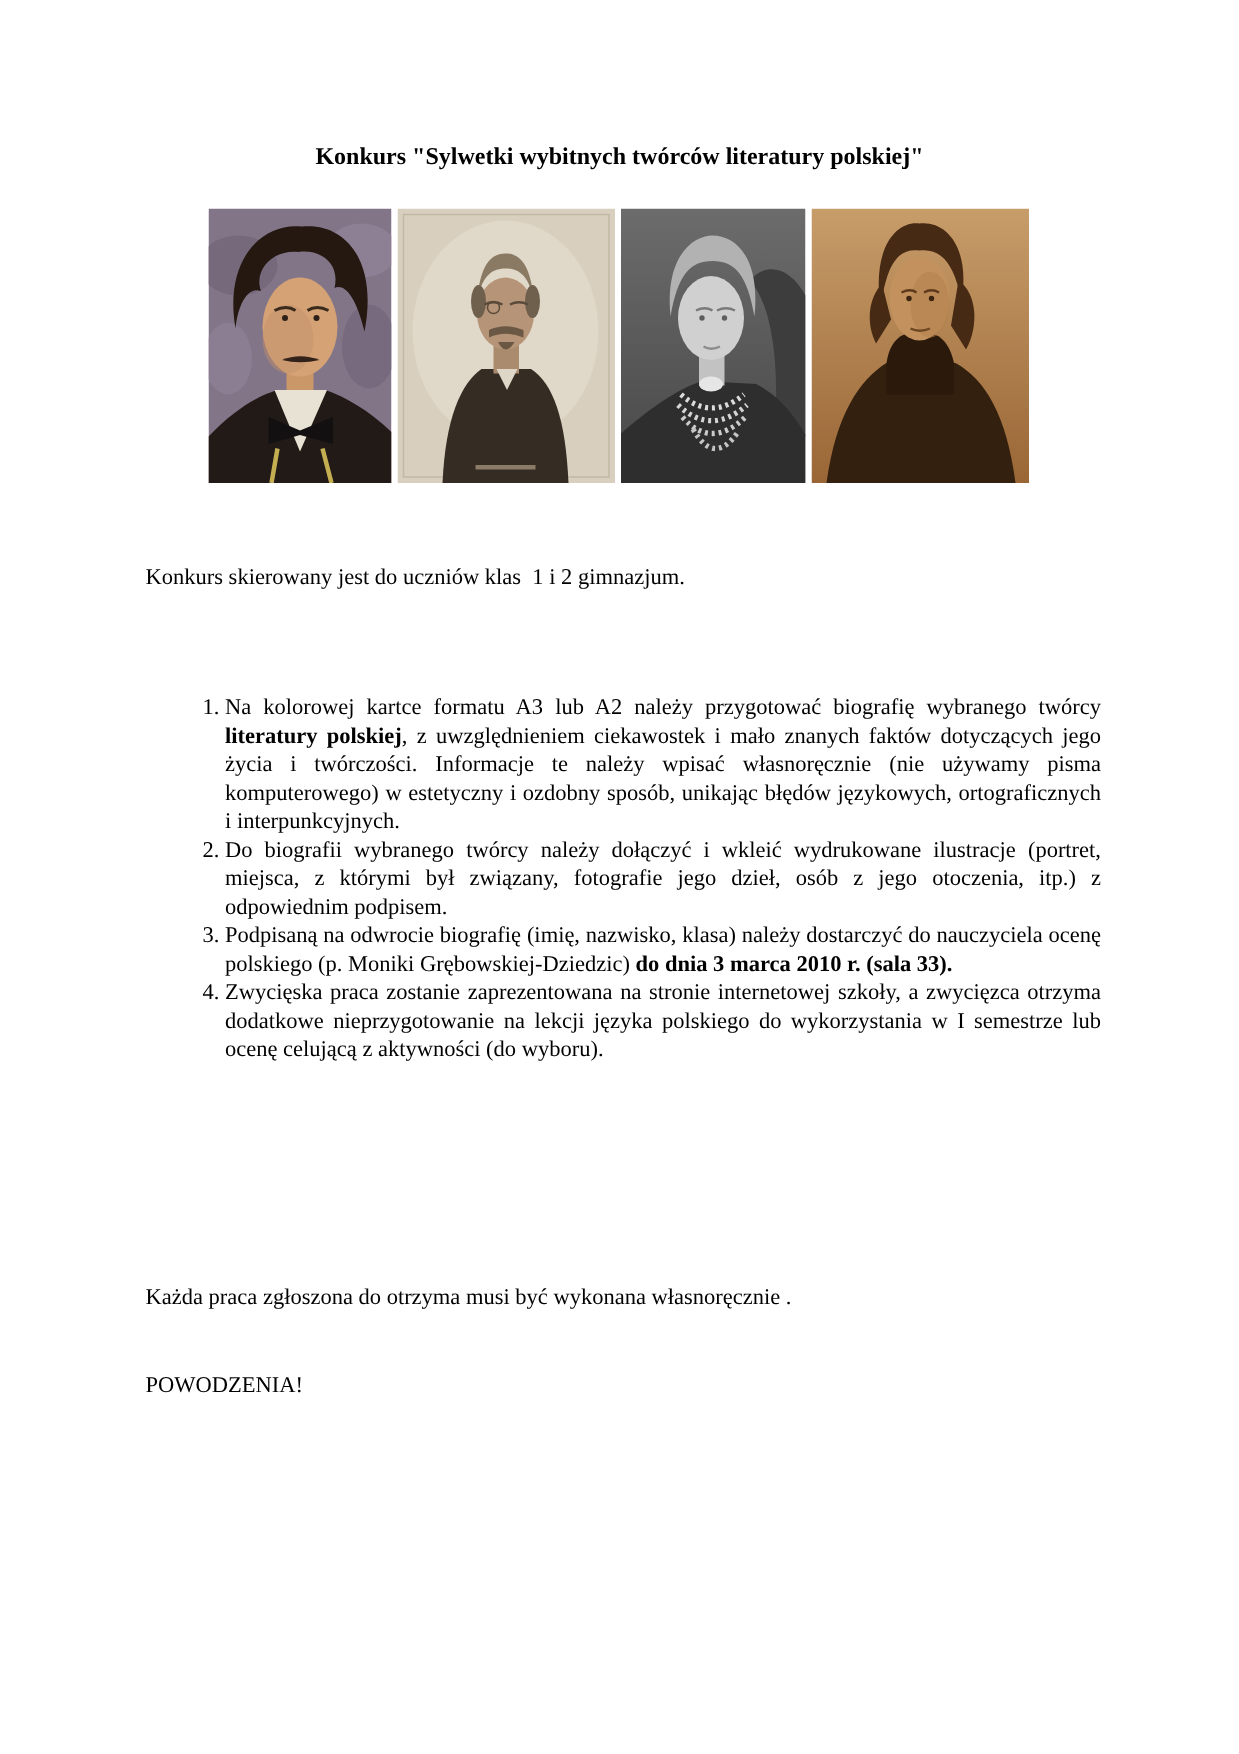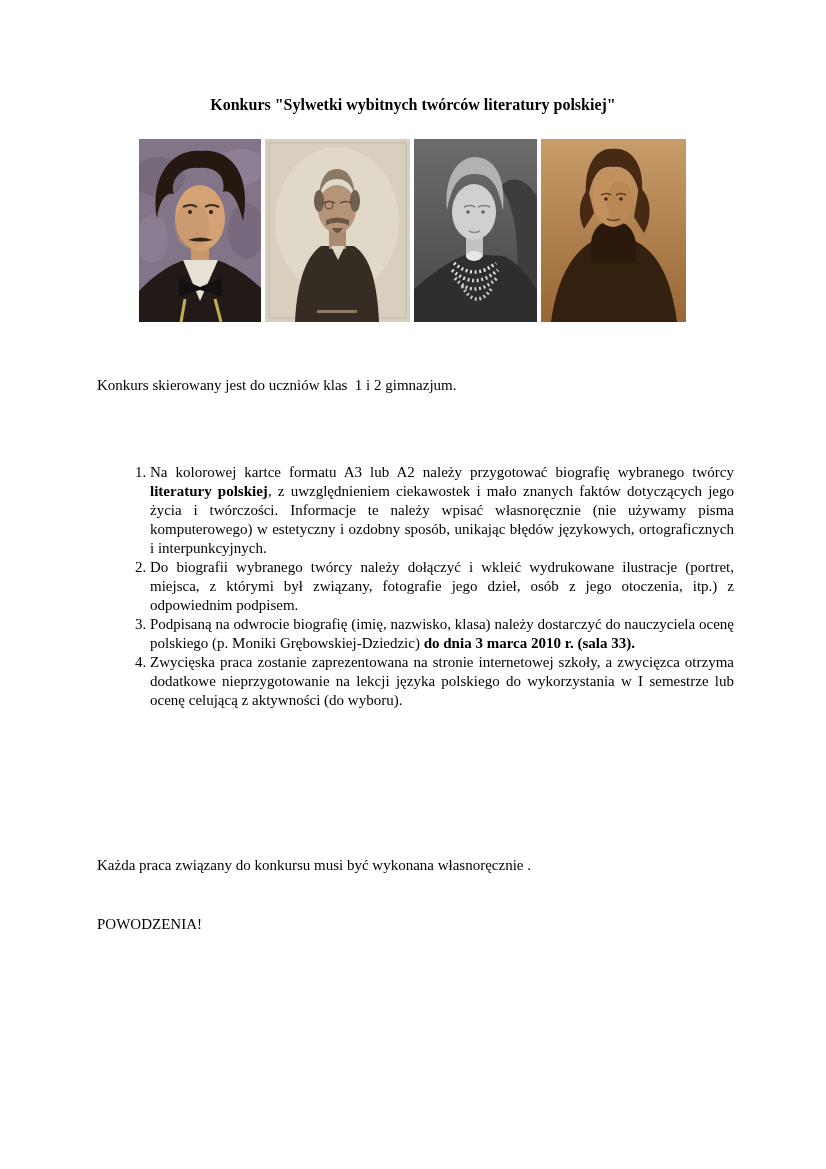--- a/index.html
+++ b/index.html
@@ -140,17 +140,17 @@
 
 
 
   <ol class="reqs">
     <li><span>Na kolorowej kartce formatu A3 lub A2 należy przygotować biografię wybranego twórcy </span><b>literatury polskiej</b><span>, z uwzględnieniem ciekawostek i mało znanych faktów dotyczących jego życia i twórczości. Informacje te należy wpisać własnoręcznie (nie używamy pisma komputerowego) w estetyczny i ozdobny sposób, unikając błędów językowych, ortograficznych i interpunkcyjnych.</span></li>
     <li><span>Do biografii wybranego twórcy należy dołączyć i wkleić wydrukowane ilustracje (portret, miejsca, z którymi był związany, fotografie jego dzieł, osób z jego otoczenia, itp.) z odpowiednim podpisem.</span><b></b><span></span></li>
     <li><span>Podpisaną na odwrocie biografię (imię, nazwisko, klasa) należy dostarczyć do nauczyciela ocenę polskiego (p. Moniki Grębowskiej-Dziedzic) </span><b>do dnia 3 marca 2010 r. (sala 33).</b><span></span></li>
     <li><span>Zwycięska praca zostanie zaprezentowana na stronie internetowej szkoły, a zwycięzca otrzyma dodatkowe nieprzygotowanie na lekcji języka polskiego do wykorzystania w I semestrze lub ocenę celującą z aktywności (do wyboru).</span><b></b><span></span></li>
   </ol>
 
-  <p class="para" style="top:841px;">Każda praca związany do konkursu musi być wykonana własnoręcznie .</p>
+  <p class="para" style="top:841px;">Każda praca zgłoszona do otrzyma musi być wykonana własnoręcznie .</p>
 
   <p class="para" style="top:900px;">POWODZENIA!</p>
 
 </div>
 
 </body></html>

